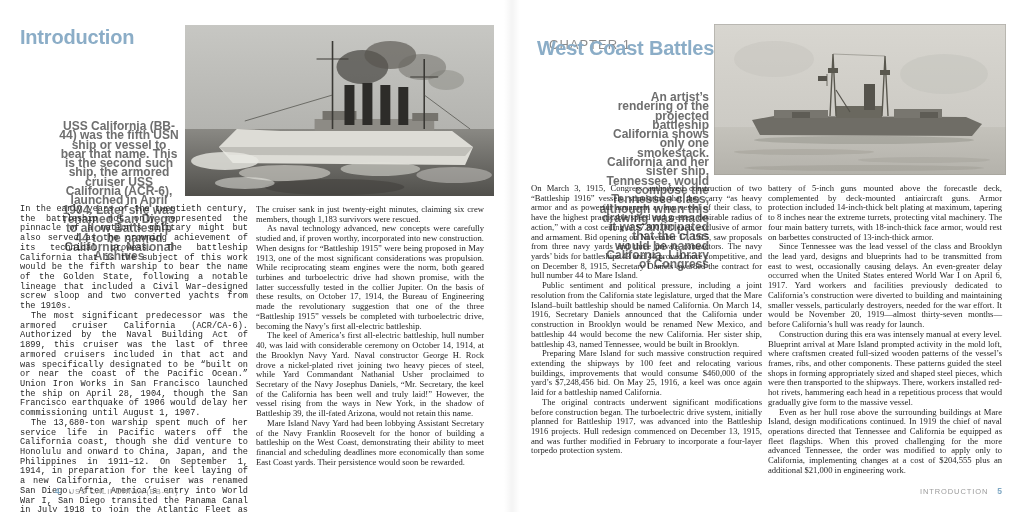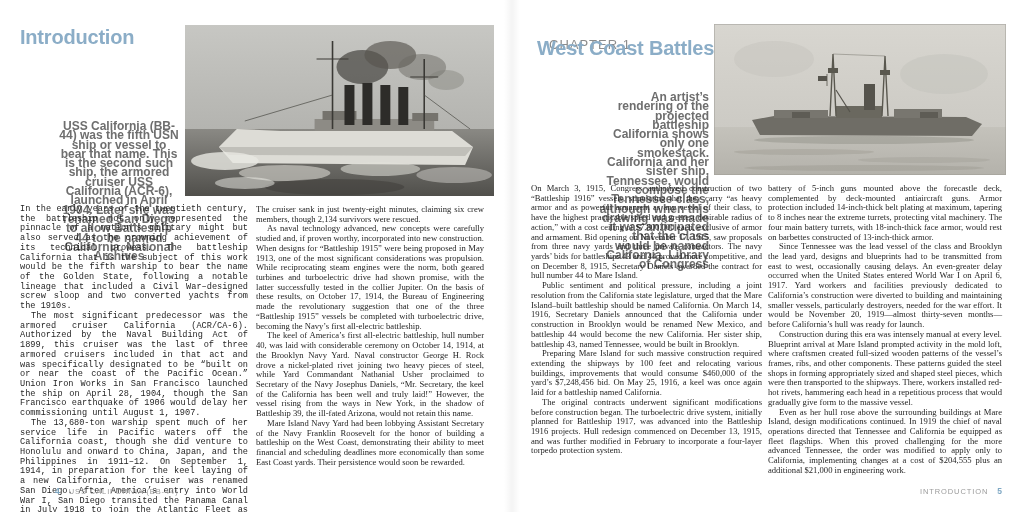--- a/index.html
+++ b/index.html
@@ -106,21 +106,21 @@
 
     <figcaption class="caption capL">USS California (BB-44) was the fifth USN ship or vessel to bear that name. This is the second such ship, the armored cruiser USS California (ACR-6), launched in April 1904. Later she was renamed San Diego to allow Battleship 44 to be named California. National Archives</figcaption>
 
     <div class="bodycol colL1">
       <p>In the early years of the twentieth century, the battleship not only represented the pinnacle of a nation’s military might but also served as the crowning achievement of its technical prowess. The battleship California that is the subject of this work would be the fifth warship to bear the name of the Golden State, following a notable lineage that included a Civil War–designed screw sloop and two converted yachts from the 1910s.</p>
       <p>The most significant predecessor was the armored cruiser California (ACR/CA-6). Authorized by the Naval Building Act of 1899, this cruiser was the last of three armored cruisers included in that act and was specifically designated to be “built on or near the coast of the Pacific Ocean.” Union Iron Works in San Francisco launched the ship on April 28, 1904, though the San Francisco earthquake of 1906 would delay her commissioning until August 1, 1907.</p>
       <p>The 13,680-ton warship spent much of her service life in Pacific waters off the California coast, though she did venture to Honolulu and onward to China, Japan, and the Philippines in 1911–12. On September 1, 1914, in preparation for the keel laying of a new California, the cruiser was renamed San Diego. After America’s entry into World War I, San Diego transited the Panama Canal in July 1918 to join the Atlantic Fleet as flagship of the commander of Cruiser Force. While she made one voyage to France in November 1917, her primary duty was escort service for coastal convoys. Her service came to a tragic end on July 19, 1918, when she struck a German-laid mine off Sandy Hook during a routine voyage from Portsmouth, New Hampshire, to New York.</p>
     </div>
 
     <div class="bodycol colL2">
-      <p>The cruiser sank in just twenty-eight minutes, claiming six crew members, though 2,134 survivors were rescued.</p>
+      <p>The cruiser sank in just twenty-eight minutes, claiming six crew members, though 1,183 survivors were rescued.</p>
       <p>As naval technology advanced, new concepts were carefully studied and, if proven worthy, incorporated into new construction. When designs for “Battleship 1915” were being proposed in May 1913, one of the most significant considerations was propulsion. While reciprocating steam engines were the norm, both geared turbines and turboelectric drive had shown promise, with the latter successfully tested in the collier Jupiter. On the basis of these results, on October 17, 1914, the Bureau of Engineering made the revolutionary suggestion that one of the three “Battleship 1915” vessels be completed with turboelectric drive, becoming the Navy’s first all-electric battleship.</p>
       <p>The keel of America’s first all-electric battleship, hull number 40, was laid with considerable ceremony on October 14, 1914, at the Brooklyn Navy Yard. Naval constructor George H. Rock drove a nickel-plated rivet joining two heavy pieces of steel, while Yard Commandant Nathanial Usher proclaimed to Secretary of the Navy Josephus Daniels, “Mr. Secretary, the keel of the California has been well and truly laid!” However, the vessel rising from the ways in New York, in the shadow of Battleship 39, the ill-fated Arizona, would not retain this name.</p>
       <p>Mare Island Navy Yard had been lobbying Assistant Secretary of the Navy Franklin Roosevelt for the honor of building a battleship on the West Coast, demonstrating their ability to meet financial and scheduling deadlines more economically than some East Coast yards. Their persistence would soon be rewarded.</p>
     </div>
 
     <div class="footer footL">
       <span class="pagenum">4</span><span>USS CALIFORNIA (BB-44)</span>
     </div>
   </section>
 

